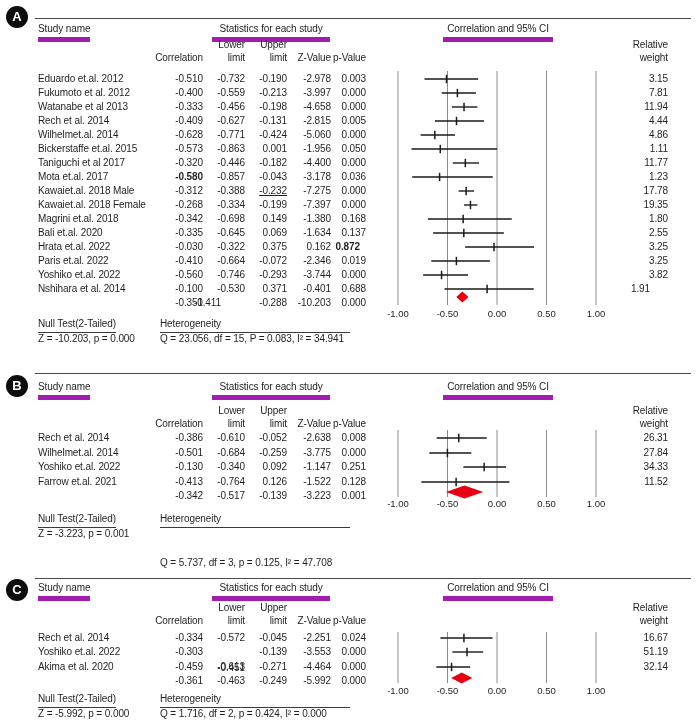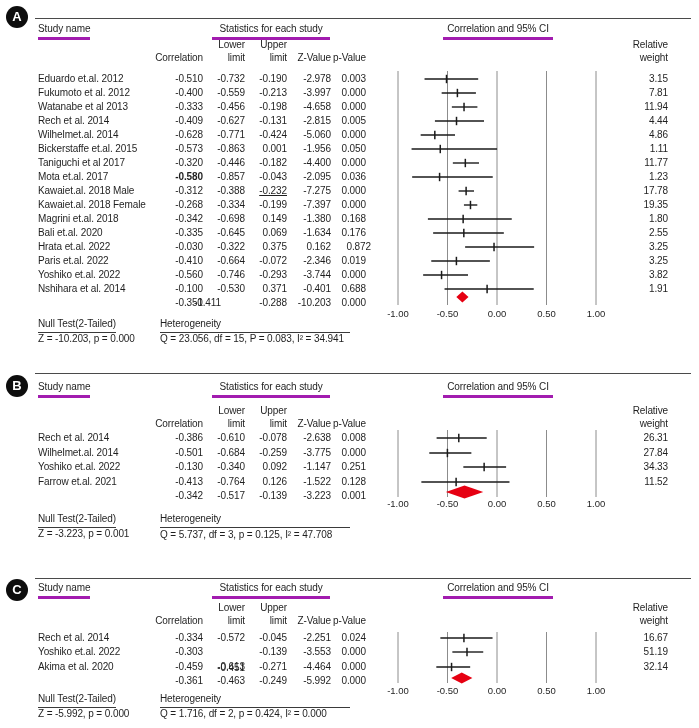--- a/index.html
+++ b/index.html
@@ -10,21 +10,21 @@
   }
   .panel { position:absolute; inset:0; }
   .abs { position:absolute; white-space:nowrap; line-height:10px; }
   .r { text-align:right; }
   .badge {
     position:absolute; left:6px; width:22px; height:22px; border-radius:50%;
     background:#0d0d0d; color:#fff; font-weight:bold; font-size:13px;
     line-height:22px; text-align:center; letter-spacing:0;
   }
   .rule { position:absolute; left:35px; width:656px; height:1px; background:#4a4a4a; }
-  .ghead { border-bottom:3px solid #a21caf; padding-bottom:3px; }
+  .ghead { border-bottom:5px solid #a21caf; padding-bottom:3px; }
   .center { text-align:center; }
   .utitle { display:inline-block; border-bottom:1px solid #3a3a3a; padding-bottom:3px; }
   .utitle.wide { min-width:190px; }
   svg.plot { position:absolute; overflow:visible; }
 </style>
 </head>
 <body>
 
 <div class="figure">
 
@@ -90,21 +90,21 @@
         <div class="abs r" style="top: 158px; right: 496px;">-0.320</div>
         <div class="abs r" style="top: 158px; right: 454px;">-0.446</div>
         <div class="abs r" style="top: 158px; right: 412px;">-0.182</div>
         <div class="abs r" style="top: 158px; right: 368px;">-4.400</div>
         <div class="abs r" style="top: 158px; right: 333px;">0.000</div>
         <div class="abs r" style="top: 158px; right: 31px;">11.77</div>
         <div class="abs" style="top: 172px; left: 38px;">Mota et.al. 2017</div>
         <div class="abs r" style="top: 172px; right: 496px; font-weight: bold;">-0.580</div>
         <div class="abs r" style="top: 172px; right: 454px;">-0.857</div>
         <div class="abs r" style="top: 172px; right: 412px;">-0.043</div>
-        <div class="abs r" style="top: 172px; right: 368px;">-2.095</div>
+        <div class="abs r" style="top: 172px; right: 368px;">-3.178</div>
         <div class="abs r" style="top: 172px; right: 333px;">0.036</div>
         <div class="abs r" style="top: 172px; right: 31px;">1.23</div>
         <div class="abs" style="top: 186px; left: 38px;">Kawaiet.al. 2018 Male</div>
         <div class="abs r" style="top: 186px; right: 496px;">-0.312</div>
         <div class="abs r" style="top: 186px; right: 454px;">-0.388</div>
         <div class="abs r" style="top: 186px; right: 412px; text-decoration: underline;">-0.232</div>
         <div class="abs r" style="top: 186px; right: 368px;">-7.275</div>
         <div class="abs r" style="top: 186px; right: 333px;">0.000</div>
         <div class="abs r" style="top: 186px; right: 31px;">17.78</div>
         <div class="abs" style="top: 200px; left: 38px;">Kawaiet.al. 2018 Female</div>
@@ -119,28 +119,28 @@
         <div class="abs r" style="top: 214px; right: 454px;">-0.698</div>
         <div class="abs r" style="top: 214px; right: 412px;">0.149</div>
         <div class="abs r" style="top: 214px; right: 368px;">-1.380</div>
         <div class="abs r" style="top: 214px; right: 333px;">0.168</div>
         <div class="abs r" style="top: 214px; right: 31px;">1.80</div>
         <div class="abs" style="top: 228px; left: 38px;">Bali et.al. 2020</div>
         <div class="abs r" style="top: 228px; right: 496px;">-0.335</div>
         <div class="abs r" style="top: 228px; right: 454px;">-0.645</div>
         <div class="abs r" style="top: 228px; right: 412px;">0.069</div>
         <div class="abs r" style="top: 228px; right: 368px;">-1.634</div>
-        <div class="abs r" style="top: 228px; right: 333px;">0.176</div>
+        <div class="abs r" style="top: 228px; right: 333px;">0.137</div>
         <div class="abs r" style="top: 228px; right: 31px;">2.55</div>
         <div class="abs" style="top: 242px; left: 38px;">Hrata et.al. 2022</div>
         <div class="abs r" style="top: 242px; right: 496px;">-0.030</div>
         <div class="abs r" style="top: 242px; right: 454px;">-0.322</div>
         <div class="abs r" style="top: 242px; right: 412px;">0.375</div>
         <div class="abs r" style="top: 242px; right: 368px;">0.162</div>
-        <div class="abs r" style="top: 242px; right: 328px;">0.872</div>
+        <div class="abs r" style="top: 242px; right: 339px; font-weight: bold;">0.872</div>
         <div class="abs r" style="top: 242px; right: 31px;">3.25</div>
         <div class="abs" style="top: 256px; left: 38px;">Paris et.al. 2022</div>
         <div class="abs r" style="top: 256px; right: 496px;">-0.410</div>
         <div class="abs r" style="top: 256px; right: 454px;">-0.664</div>
         <div class="abs r" style="top: 256px; right: 412px;">-0.072</div>
         <div class="abs r" style="top: 256px; right: 368px; text-align: right;">-2.346</div>
         <div class="abs r" style="top: 256px; right: 333px;">0.019</div>
         <div class="abs r" style="top: 256px; right: 31px;">3.25</div>
         <div class="abs" style="top: 270px; left: 38px;">Yoshiko et.al. 2022</div>
         <div class="abs r" style="top: 270px; right: 496px;">-0.560</div>
@@ -148,21 +148,21 @@
         <div class="abs r" style="top: 270px; right: 412px;">-0.293</div>
         <div class="abs r" style="top: 270px; right: 368px;">-3.744</div>
         <div class="abs r" style="top: 270px; right: 333px;">0.000</div>
         <div class="abs r" style="top: 270px; right: 31px;">3.82</div>
         <div class="abs" style="top: 284px; left: 38px;">Nshihara et al. 2014</div>
         <div class="abs r" style="top: 284px; right: 496px;">-0.100</div>
         <div class="abs r" style="top: 284px; right: 454px;">-0.530</div>
         <div class="abs r" style="top: 284px; right: 412px;">0.371</div>
         <div class="abs r" style="top: 284px; right: 368px;">-0.401</div>
         <div class="abs r" style="top: 284px; right: 333px;">0.688</div>
-        <div class="abs r" style="top: 284px; right: 31px; margin-left: 44px;">1.91</div>
+        <div class="abs r" style="top: 284px; right: 49px; margin-left: 44px;">1.91</div>
         <div class="abs r" style="top: 298px; right: 496px;">-0.351</div>
         <div class="abs r" style="top: 298px; right: 478px;">-0.411</div>
         <div class="abs r" style="top: 298px; right: 412px;">-0.288</div>
         <div class="abs r" style="top: 298px; right: 368px;">-10.203</div>
         <div class="abs r" style="top: 298px; right: 333px;">0.000</div>
       </div>
     <svg class="plot" style="left:380px;top:62px" width="240" height="262">
         <line x1="18" y1="9" x2="18" y2="243" stroke="#8c8c8c" stroke-width="1"></line>
         <text x="18" y="255" text-anchor="middle" font-size="9.5" fill="#1f1f1f" letter-spacing="0">-1.00</text>
         <line x1="67.5" y1="9" x2="67.5" y2="243" stroke="#8c8c8c" stroke-width="1"></line>
@@ -225,21 +225,21 @@
     <div class="abs r" style="right:496px;top:419px">Correlation</div>
     <div class="abs r" style="right:454px;top:419px">limit</div>
     <div class="abs r" style="right:412px;top:419px">limit</div>
     <div class="abs r" style="right:368px;top:419px">Z-Value</div>
     <div class="abs r" style="right:333px;top:419px">p-Value</div>
     <div class="abs r" style="right:31px;top:419px">weight</div>
     <div>
         <div class="abs" style="top: 433px; left: 38px;">Rech et al. 2014</div>
         <div class="abs r" style="top: 433px; right: 496px;">-0.386</div>
         <div class="abs r" style="top: 433px; right: 454px;">-0.610</div>
-        <div class="abs r" style="top: 433px; right: 412px;">-0.078</div>
+        <div class="abs r" style="top: 433px; right: 412px;">-0.052</div>
         <div class="abs r" style="top: 433px; right: 368px;">-2.638</div>
         <div class="abs r" style="top: 433px; right: 333px;">0.008</div>
         <div class="abs r" style="top: 433px; right: 31px;">26.31</div>
         <div class="abs" style="top: 448px; left: 38px;">Wilhelmet.al. 2014</div>
         <div class="abs r" style="top: 448px; right: 496px;">-0.501</div>
         <div class="abs r" style="top: 448px; right: 454px;">-0.684</div>
         <div class="abs r" style="top: 448px; right: 412px;">-0.259</div>
         <div class="abs r" style="top: 448px; right: 368px;">-3.775</div>
         <div class="abs r" style="top: 448px; right: 333px;">0.000</div>
         <div class="abs r" style="top: 448px; right: 31px;">27.84</div>
@@ -280,21 +280,21 @@
         <line x1="67.40100000000001" y1="23.8" x2="67.40100000000001" y2="32.2" stroke="#1a1a1a" stroke-width="1.5"></line>
         <line x1="83.34" y1="42" x2="126.108" y2="42" stroke="#1a1a1a" stroke-width="1.4"></line>
         <line x1="104.13" y1="37.8" x2="104.13" y2="46.2" stroke="#1a1a1a" stroke-width="1.5"></line>
         <line x1="41.364000000000004" y1="57" x2="129.474" y2="57" stroke="#1a1a1a" stroke-width="1.4"></line>
         <line x1="76.113" y1="52.8" x2="76.113" y2="61.2" stroke="#1a1a1a" stroke-width="1.5"></line>
         <polygon points="65.81700000000001,67 84.528,60.5 103.239,67 84.528,73.5" fill="#e60012"></polygon>
       </svg>
     <div class="abs" style="left:38px;top:514px"><span class="utitle">Null Test(2-Tailed)</span></div>
     <div class="abs" style="left:38px;top:529px">Z = -3.223, p = 0.001</div>
     <div class="abs" style="left:160px;top:514px"><span class="utitle wide">Heterogeneity</span></div>
-    <div class="abs" style="left:160px;top:530px">Q = 5.737, df = 3, p = 0.125, I² = 47.708</div>
+    <div class="abs" style="left:160px;top:558px">Q = 5.737, df = 3, p = 0.125, I² = 47.708</div>
   </section>
 
   <section class="panel">
     <div class="badge" style="top:579px">C</div>
     <div class="rule" style="top:578px"></div>
     <div class="abs ghead" style="left:38px;top:583px">Study name</div>
     <div class="abs ghead center" style="left:212px;top:583px;width:118px">Statistics for each study</div>
     <div class="abs ghead center" style="left:443px;top:583px;width:110px">Correlation and 95% CI</div>
     <div class="abs r" style="right:454px;top:603px">Lower</div>
     <div class="abs r" style="right:412px;top:603px">Upper</div>

